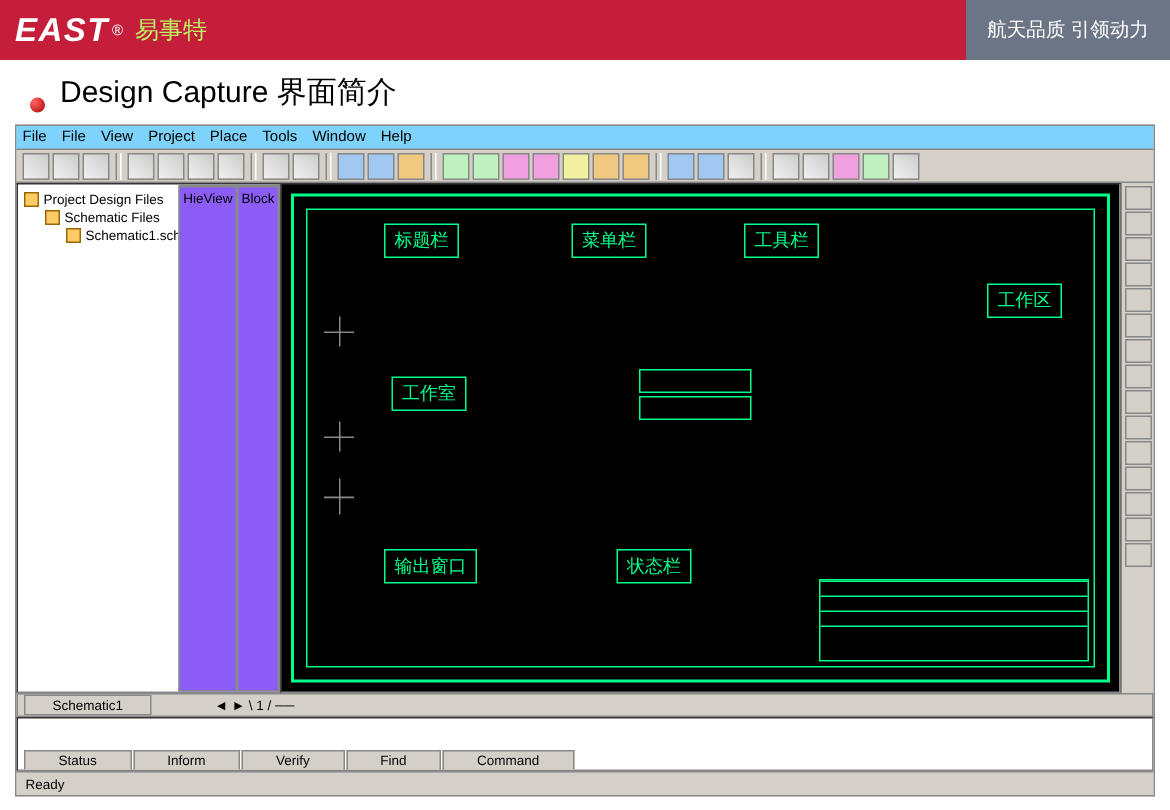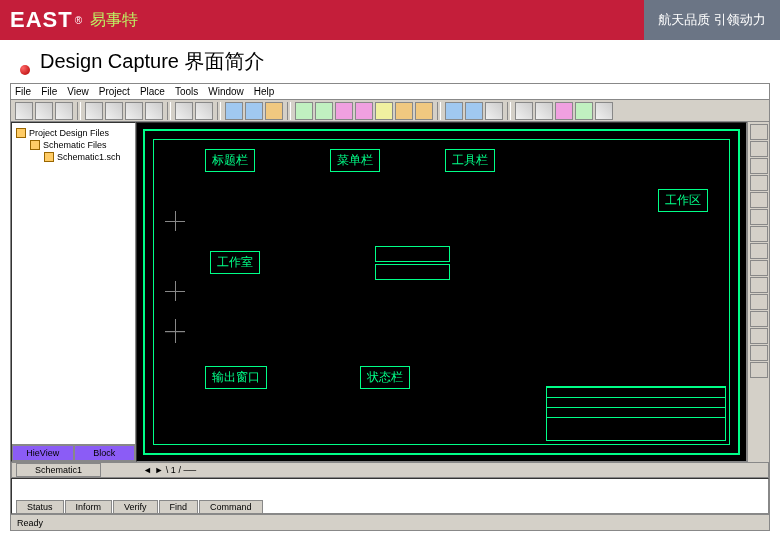--- a/index.html
+++ b/index.html
@@ -1,41 +1,41 @@
 <!DOCTYPE html>
 <html><head>
 <meta charset="utf-8">
 <style>
 *{margin:0;padding:0;box-sizing:border-box;font-family:Arial,sans-serif}
 body{width:780px;height:540px;background:#fff;overflow:hidden}
 .top-banner{height:40px;display:flex;align-items:stretch}
 .banner-red{flex:1;background:#c41e3a;display:flex;align-items:center;padding:0 10px}
-.east-logo{color:#fff;font-weight:bold;font-size:22px;letter-spacing:1px}
+.east-logo{color:#fff;font-weight:bold;font-style:italic;font-size:22px;letter-spacing:1px}
 .east-reg{color:#fff;font-size:10px;margin-left:2px;vertical-align:top}
 .east-cn{color:#bef264;font-size:16px;margin-left:8px}
 .banner-gray{width:136px;background:#6b7585;display:flex;align-items:center;justify-content:center;color:#fff;font-size:13px}
 .slide-title{display:flex;align-items:flex-end;padding:8px 20px;font-size:20px;font-family:"Times New Roman",serif}
 .bullet{width:10px;height:10px;border-radius:50%;background:radial-gradient(circle at 30% 30%,#ff6666,#b00000);margin-right:10px}
 .app-window{margin:0 10px;border:1px solid #888;background:#d4d0c8}
 .titlebar{height:18px;background:linear-gradient(#3a6ea5,#2a5a95);display:flex;align-items:center;padding:0 4px;color:#fff;font-size:10px}
 .titlebar-icon{width:12px;height:12px;background:#ffcc00;margin-right:4px}
 .titlebar-btns{margin-left:auto;display:flex;gap:1px}
 .titlebar-btns span{width:14px;height:13px;background:#d4d0c8;border:1px solid #888;font-size:9px;text-align:center;line-height:11px;color:#000}
-.menubar{height:16px;background:#ffffff;display:flex;padding:0 4px;font-size:10px;gap:10px;align-items:center;border-bottom:1px solid #888}
+.menubar{height:16px;background:#7dd3fc;display:flex;padding:0 4px;font-size:10px;gap:10px;align-items:center;border-bottom:1px solid #888}
 .toolbar{height:22px;background:#d4d0c8;border-bottom:1px solid #888;display:flex;align-items:center;padding:0 4px;gap:2px}
 .tb-btn{width:18px;height:18px;border:1px solid #888;background:#d4d0c8;display:inline-block}
 .tb-sep{width:4px;height:18px;border-left:1px solid #888;border-right:1px solid #fff;margin:0 2px}
 .tb-btn.c1{background:linear-gradient(45deg,#f0f0f0,#ccc)}
 .tb-btn.c2{background:#a0c8f0}
 .tb-btn.c3{background:#f0c880}
 .tb-btn.c4{background:#c0f0c0}
 .tb-btn.c5{background:#f0a0e0}
 .tb-btn.c6{background:#f0f0a0}
 .main-area{display:flex;height:340px}
-.left-panel{width:125px;background:#fff;border:1px inset #888;display:flex;flex-direction:column}
+.left-panel{width:176px;background:#fff;border:1px inset #888;display:flex;flex-direction:row}
 .tree{flex:1;padding:4px;font-size:9px;overflow:hidden}
 .tree-item{display:flex;align-items:center;padding:1px 0;white-space:nowrap}
 .tree-icon{width:10px;height:10px;background:#ffcc66;border:1px solid #996600;margin-right:3px;flex-shrink:0}
 .tree-indent{margin-left:14px}
 .left-tabs{display:flex;border-top:1px solid #888;font-size:9px}
 .left-tab{flex:1;padding:2px;border:1px solid #888;background:#8b5cf6;text-align:center}
 .canvas-wrap{flex:1;position:relative;background:#000;border:1px inset #888}
 .canvas{position:absolute;inset:6px;border:2px solid #00ff88}
 .inner-frame{position:absolute;inset:8px;border:1px solid #00ff88}
 .cbox{position:absolute;border:1px solid #00ff88;color:#00ff88;font-size:12px;display:flex;align-items:center;justify-content:center;padding:2px 6px}
@@ -43,21 +43,21 @@
 .cross::before,.cross::after{content:"";position:absolute;background:#888}
 .cross::before{width:20px;height:1px;top:10px}
 .cross::after{width:1px;height:20px;left:10px}
 .tblock{position:absolute;right:12px;bottom:12px;width:180px;height:55px;border:1px solid #00ff88}
 .tblock div{border-top:1px solid #00ff88;height:10px;font-size:6px;color:#00ff88;padding:0 2px}
 .right-tools{width:22px;background:#d4d0c8;border-left:1px solid #888;display:flex;flex-direction:column;gap:1px;padding:2px}
 .rt-btn{width:18px;height:16px;border:1px solid #888;background:#d4d0c8}
 .bottom-tabs{height:16px;background:#d4d0c8;display:flex;align-items:center;font-size:9px;border:1px solid #888;padding:0 4px}
 .btab{padding:1px 18px;border:1px solid #888;background:#d4d0c8;margin-right:2px}
 .output-area{height:36px;background:#fff;border:1px inset #888;display:flex;align-items:flex-end;font-size:9px;padding:0 4px}
-.out-tab{padding:1px 10px;border:1px solid #888;border-bottom:none;background:#d4d0c8;font-size:9px;margin-right:1px}
+.out-tab{padding:1px 22px;border:1px solid #888;border-bottom:none;background:#d4d0c8;font-size:9px;margin-right:1px}
 .statusbar{height:16px;background:#d4d0c8;border-top:1px solid #888;font-size:9px;padding:0 6px;display:flex;align-items:center}
 </style>
 </head>
 <body>
 
 <div class="top-banner">
   <div class="banner-red">
     <span class="east-logo">EAST</span>
     <span class="east-reg">®</span>
     <span class="east-cn">易事特</span>

